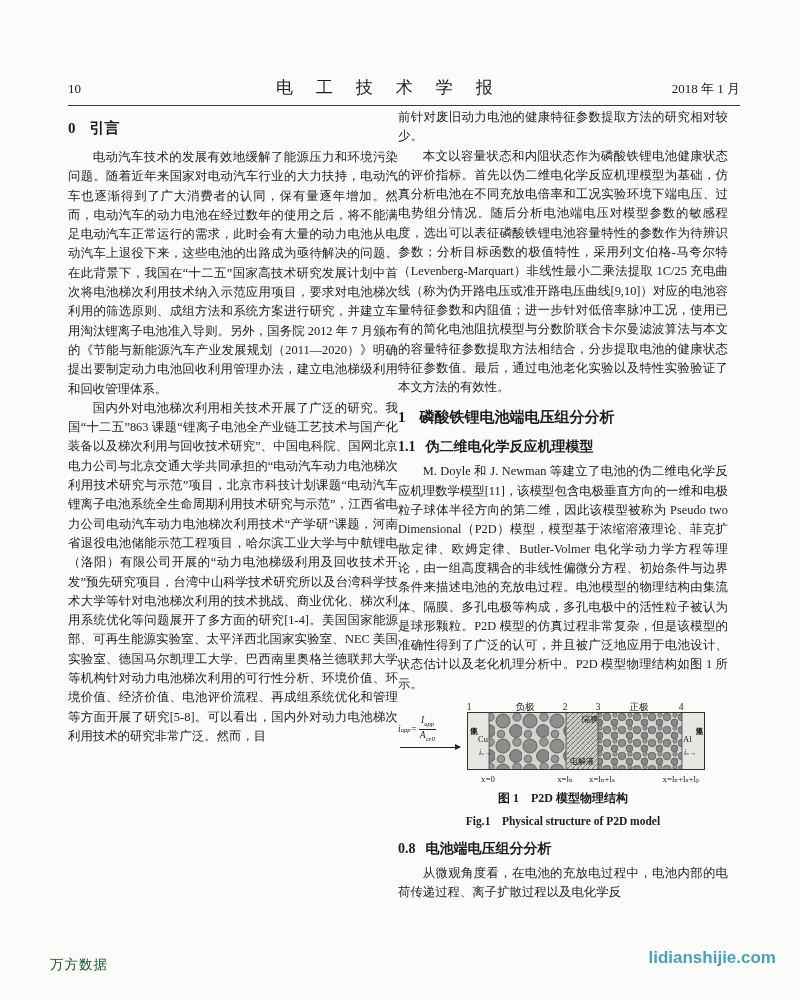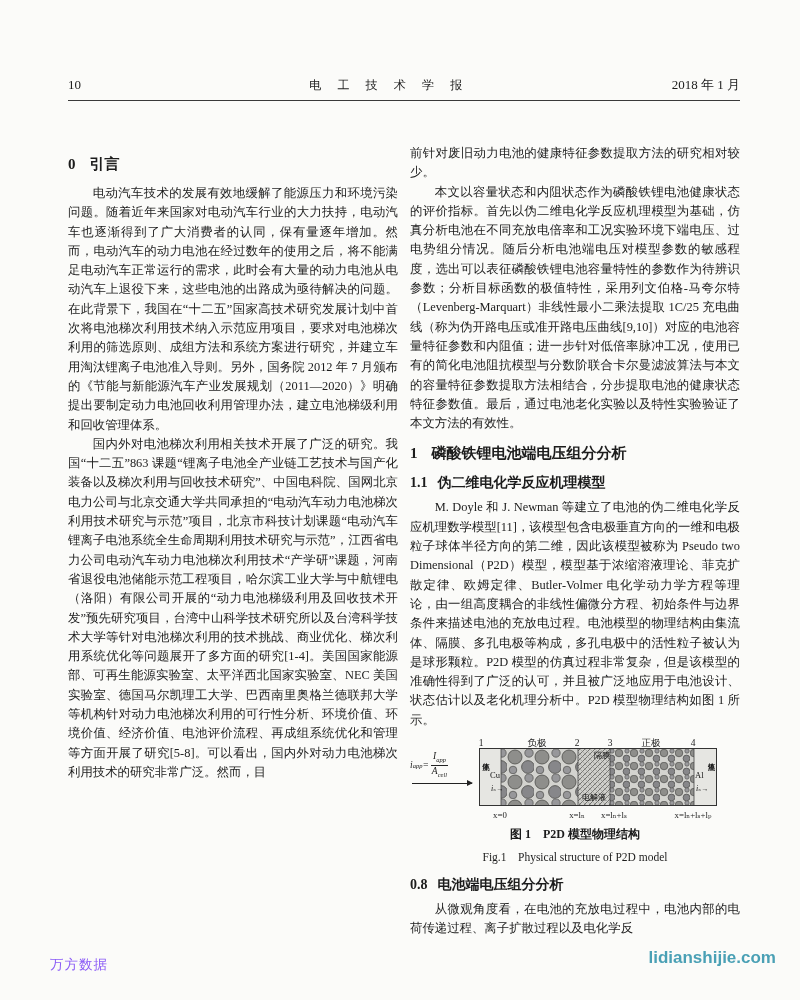--- a/index.html
+++ b/index.html
@@ -6,25 +6,25 @@
   .page{
     position:relative;width:800px;height:1000px;margin:0 auto;
     background:#fbfbf9;overflow:hidden;
     font-family:"Liberation Serif","DejaVu Serif",serif;
     color:#1c1c1c;
   }
   
   .header{position:absolute;top:76px;left:68px;right:60px;}
   .header-row{display:flex;align-items:baseline;font-size:13px;}
   .header-page{width:90px;}
-  .header-journal{flex:1;text-align:center;letter-spacing:.55em;font-size:12px;}
+  .header-journal{flex:1;text-align:center;letter-spacing:.55em;font-size:17px;}
   .header-date{width:120px;text-align:right;}
   .header-rule{margin-top:6px;border-bottom:1.4px solid #3a3a3a;}
   
-  .columns{position:absolute;top:108px;left:68px;width:672px;display:flex;gap:12px;margin-top:36px;}
+  .columns{position:absolute;top:108px;left:68px;width:672px;display:flex;gap:0;}
   .col{width:330px;font-size:12.4px;line-height:19.3px;text-align:justify;}
   .col p{margin:0;text-indent:2em;}
   .col p.noindent{text-indent:0;}
   .h-major{font-size:15px;font-weight:bold;margin:9px 0 9px 0;line-height:22px;}
   .h-major .num{margin-right:14px;}
   .h-minor{font-size:14px;font-weight:bold;margin:7px 0 6px 0;line-height:19px;}
   .h-minor .num{margin-right:10px;}
   
   .figure{position:relative;margin-top:4px;width:330px;}
   .fig-top{position:relative;height:14px;margin-left:69px;width:236px;
@@ -52,23 +52,23 @@
   .lab-is{font-style:italic;font-size:8px;}
   .lab-is:after{content:"\2192";font-style:normal;font-size:7px;margin-left:.5px;}
   .is-left{top:36px;left:11px;}
   .is-right{top:36px;left:216px;}
   .coll-left{top:8px;left:1px;font-size:7.5px;}
   .coll-right{top:8px;right:1px;font-size:7.5px;}
   .fig-xlabels{position:relative;height:13px;margin-left:69px;width:236px;
      font-size:8.8px;}
   .fig-xlabels span{position:absolute;transform:translateX(-50%);white-space:nowrap;}
   .cap-cn{text-align:center;font-weight:bold;font-size:12px;margin-top:6px;}
-  .cap-en{text-align:center;font-weight:normal;font-size:11.5px;margin-top:4px;margin-bottom:4px;}
+  .cap-en{text-align:center;font-weight:bold;font-size:11.5px;margin-top:4px;margin-bottom:4px;}
   
-  .footer-left{position:absolute;left:50px;top:956px;font-size:13.5px;color:#8b5cf6;
+  .footer-left{position:absolute;left:50px;top:956px;font-size:13.5px;color:#14532d;
      font-family:Liberation Mono, monospace;letter-spacing:1px;}
   .footer-right{position:absolute;right:24px;top:948px;font-size:17px;font-weight:bold;
      color:#4aa0b5;font-family:"Liberation Sans","DejaVu Sans",sans-serif;}
 </style>
 </head>
 <body>
 
 <div class="page">
 
   <div class="header">

